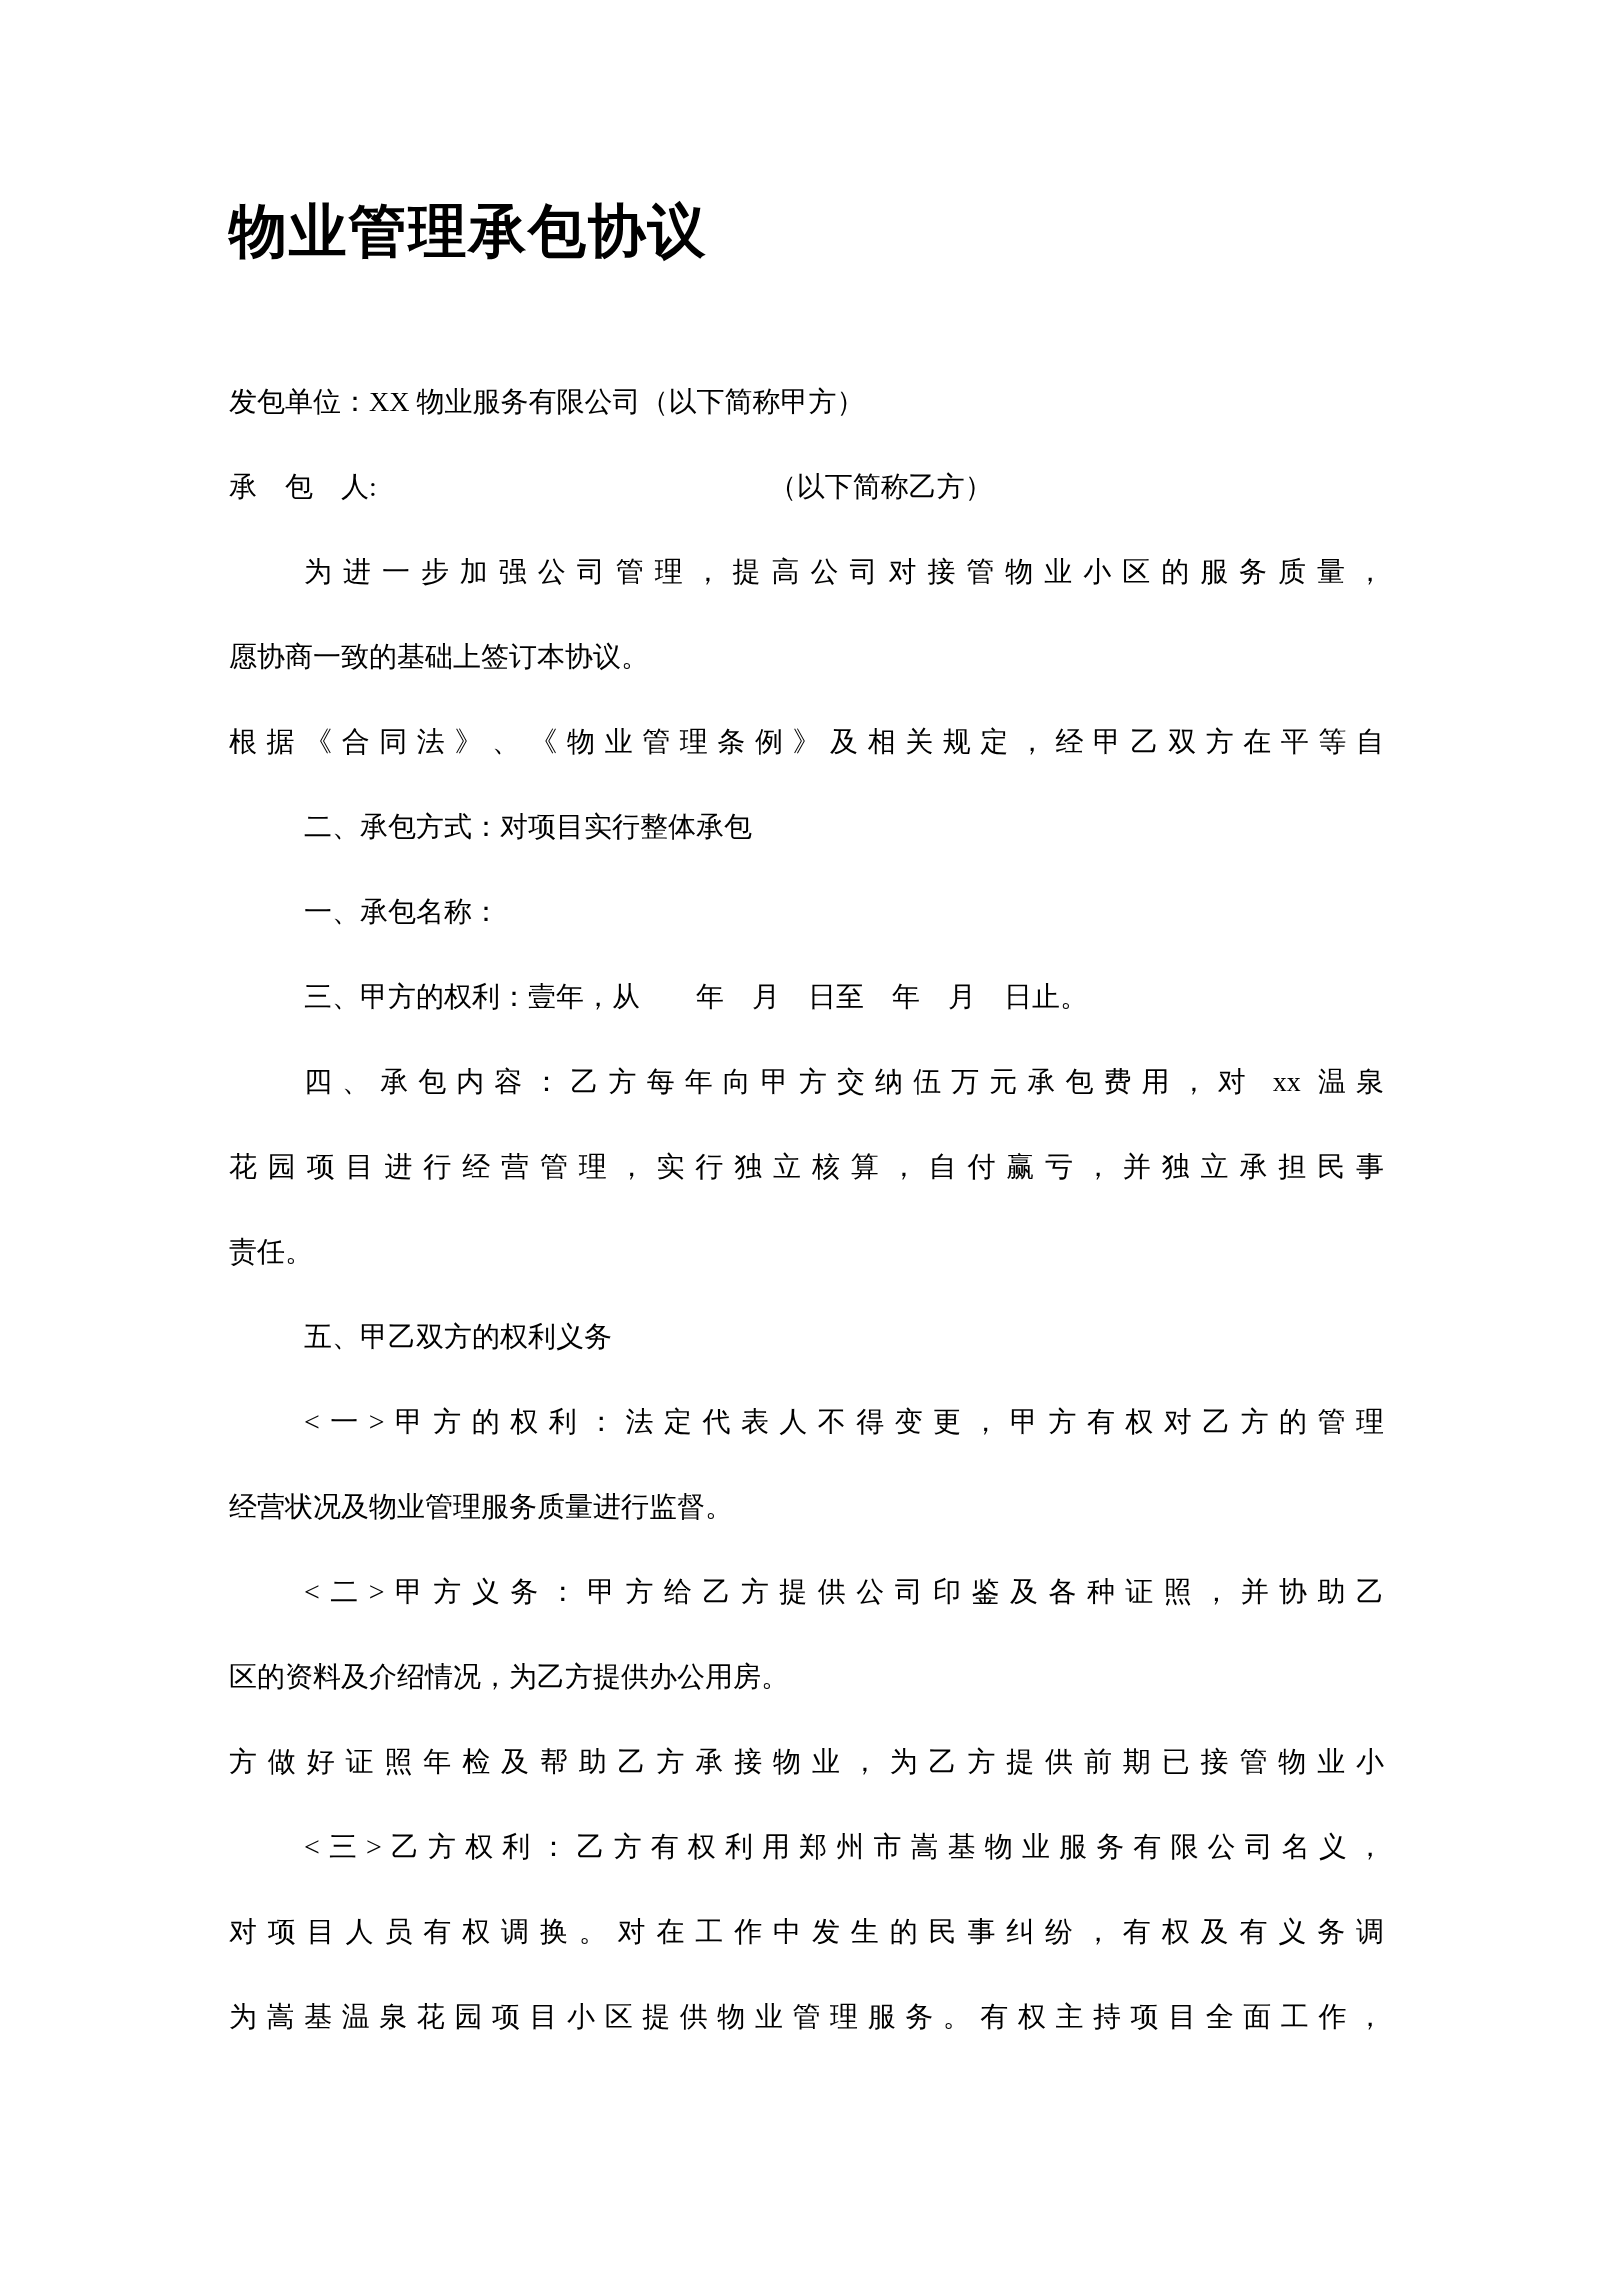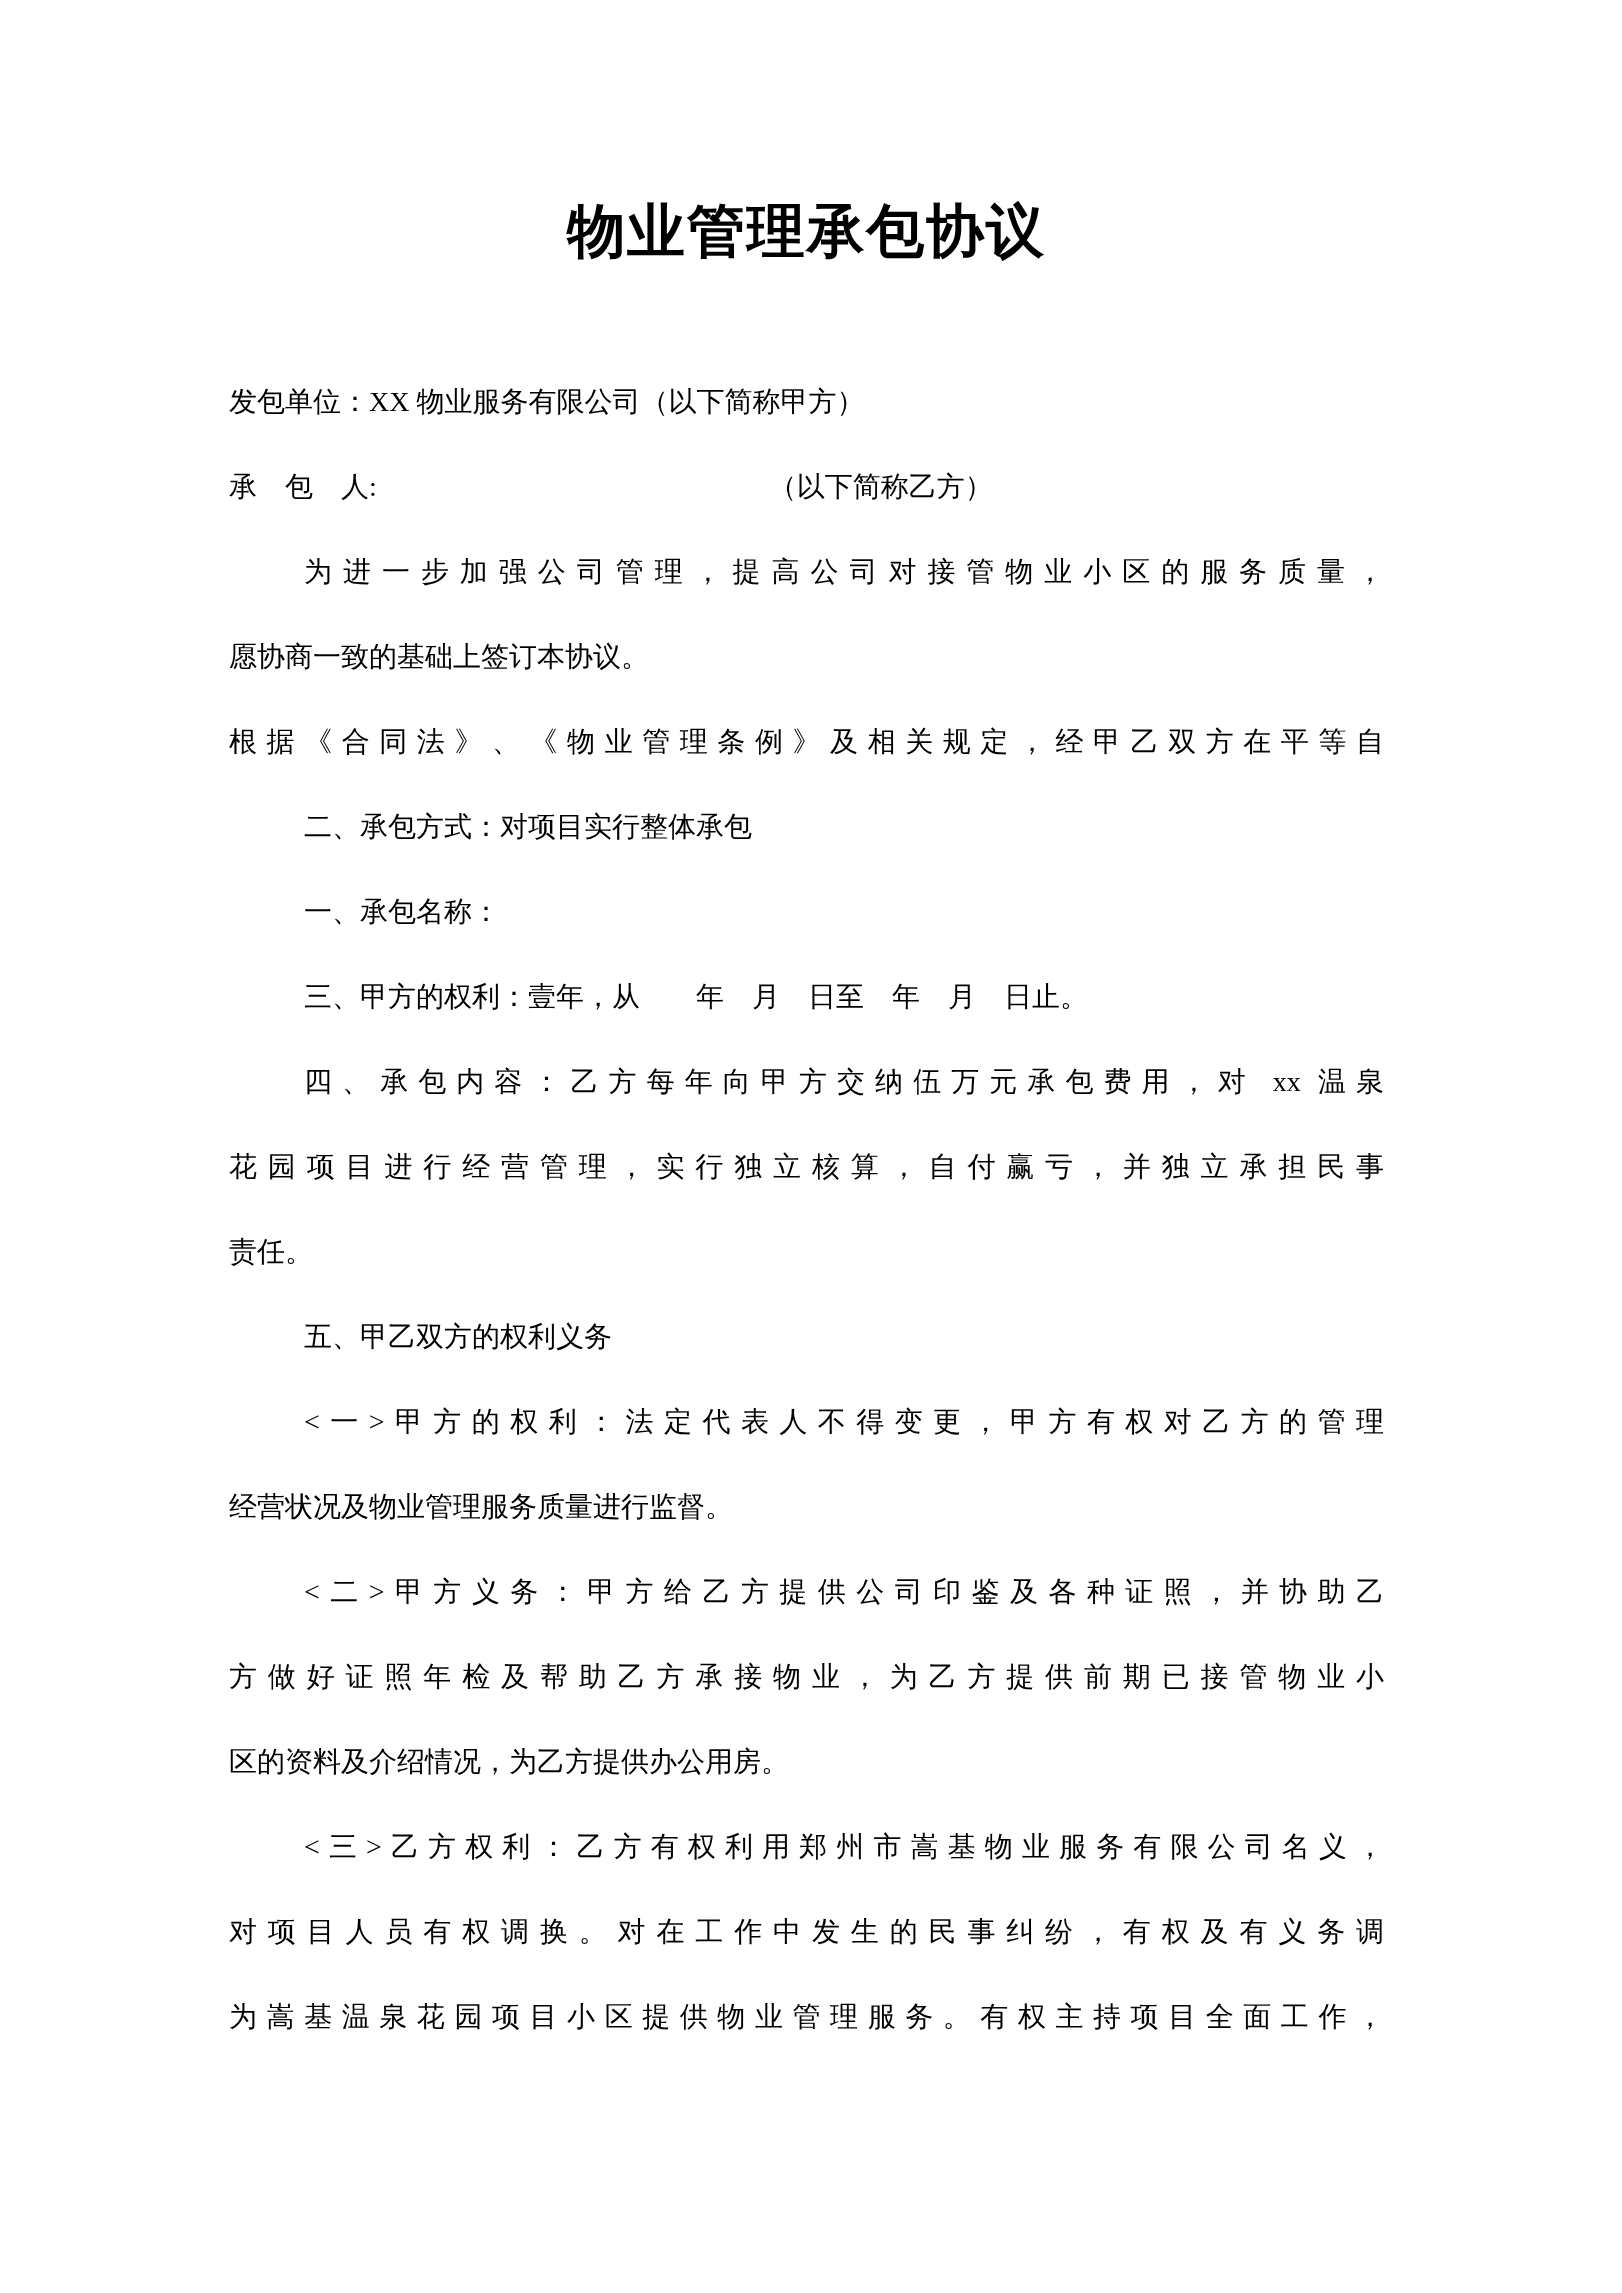--- a/index.html
+++ b/index.html
@@ -15,21 +15,20 @@
     color: #000000;
     font-family: "Liberation Serif", "DejaVu Serif", serif;
     box-sizing: border-box;
     padding: 202px 239px 0 229px;
     overflow: hidden;
   }
   .title {
     font-size: 58px;
     font-weight: bold;
     line-height: 60px;
-    text-align: center;
     margin: 0 0 97px 0;
     letter-spacing: 1.8px;
   }
   .doc-body {
     width: 1155px;
   }
   .line {
     font-size: 28px;
     line-height: 85px;
     height: 85px;
@@ -59,20 +58,20 @@
       <div class="line indent">二、承包方式：对项目实行整体承包</div>
       <div class="line indent">一、承包名称：</div>
       <div class="line indent">三、甲方的权利：壹年，从　　年　月　日至　年　月　日止。</div>
       <div class="line indent justify">四、承包内容：乙方每年向甲方交纳伍万元承包费用，对 xx 温泉</div>
       <div class="line justify">花园项目进行经营管理，实行独立核算，自付赢亏，并独立承担民事</div>
       <div class="line">责任。</div>
       <div class="line indent">五、甲乙双方的权利义务</div>
       <div class="line indent justify">&lt;一&gt;甲方的权利：法定代表人不得变更，甲方有权对乙方的管理</div>
       <div class="line">经营状况及物业管理服务质量进行监督。</div>
       <div class="line indent justify">&lt;二&gt;甲方义务：甲方给乙方提供公司印鉴及各种证照，并协助乙</div>
+      <div class="line">区的资料及介绍情况，为乙方提供办公用房。</div>
       <div class="line justify">方做好证照年检及帮助乙方承接物业，为乙方提供前期已接管物业小</div>
-      <div class="line">区的资料及介绍情况，为乙方提供办公用房。</div>
       <div class="line indent justify">&lt;三&gt;乙方权利：乙方有权利用郑州市嵩基物业服务有限公司名义，</div>
       <div class="line justify">对项目人员有权调换。对在工作中发生的民事纠纷，有权及有义务调</div>
       <div class="line justify">为嵩基温泉花园项目小区提供物业管理服务。有权主持项目全面工作，</div>
     </div>
 </div>
 
 
 </body></html>

